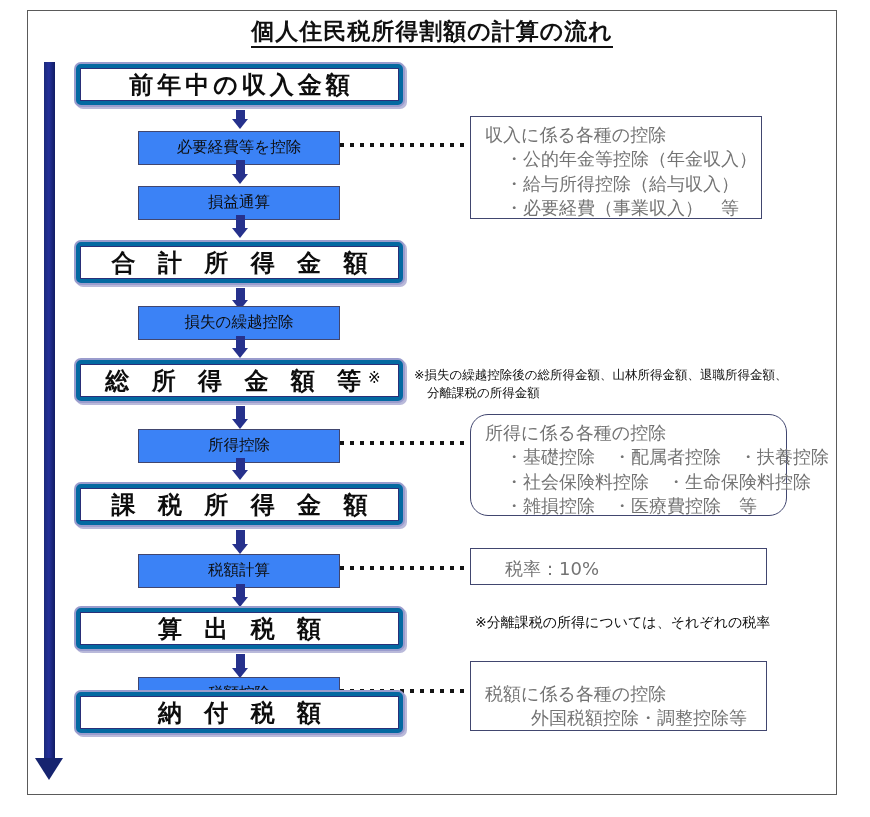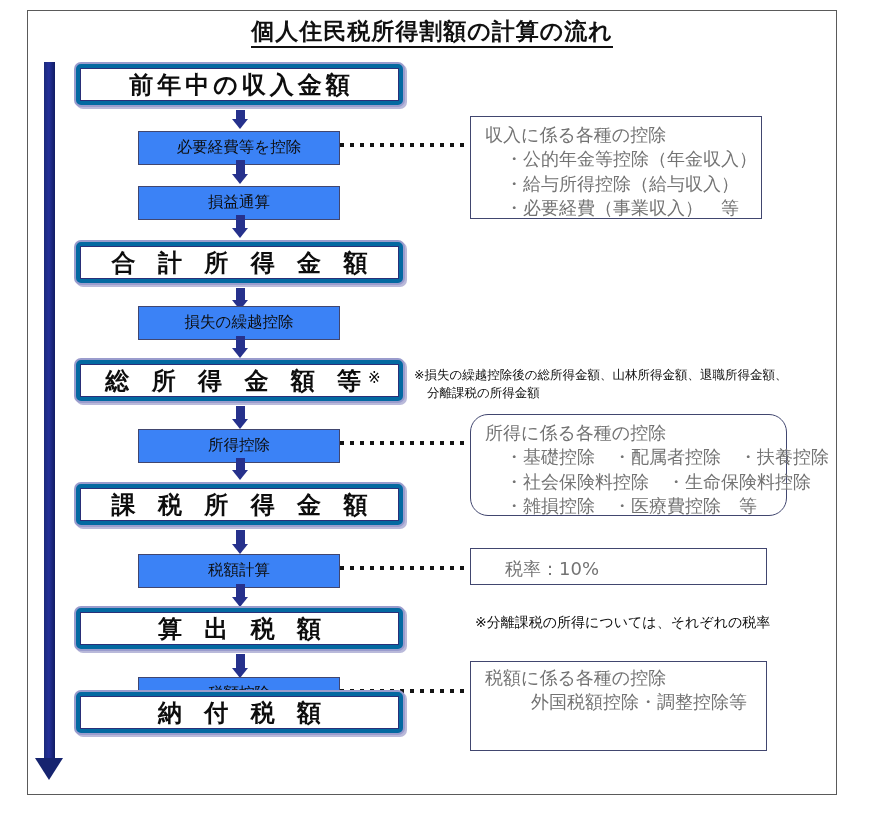--- a/index.html
+++ b/index.html
@@ -341,21 +341,21 @@
     <div class="shaft" style="height:14px;"></div>
     <div class="head" style="top:14px;"></div>
   </div>
 
   <div class="step-box" style="top:677px;">
     <div class="label">税額控除</div>
   </div>
 
   <div class="dotline" style="left:340px; top:689px; width:130px;"></div>
 
-  <div class="note-box" style="left:470px; top:661px; width:297px; height:90px; padding-top:4px;">
+  <div class="note-box" style="left:470px; top:661px; width:297px; height:70px; padding-top:20px;">
     <div class="nline">税額に係る各種の控除</div>
     <div class="nline ind2">外国税額控除・調整控除等</div>
   </div>
 
   <div class="varrow" style="top:707px;">
     <div class="shaft" style="height:12px;"></div>
     <div class="head" style="top:12px;"></div>
   </div>
 
   <div class="main-box" style="top:690px;">

